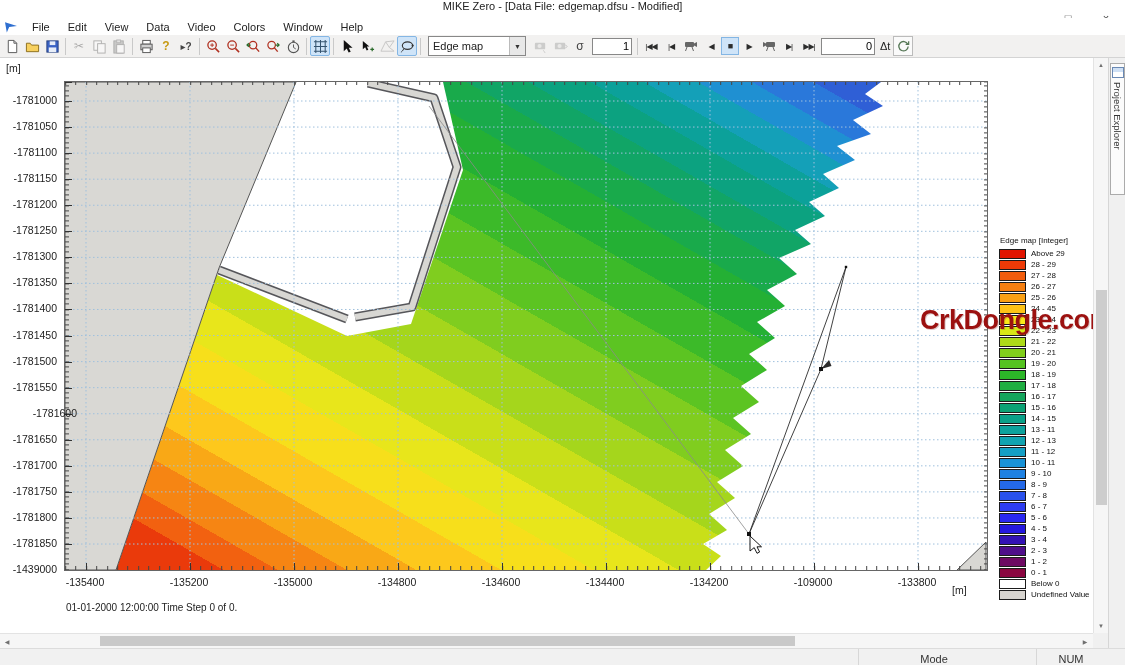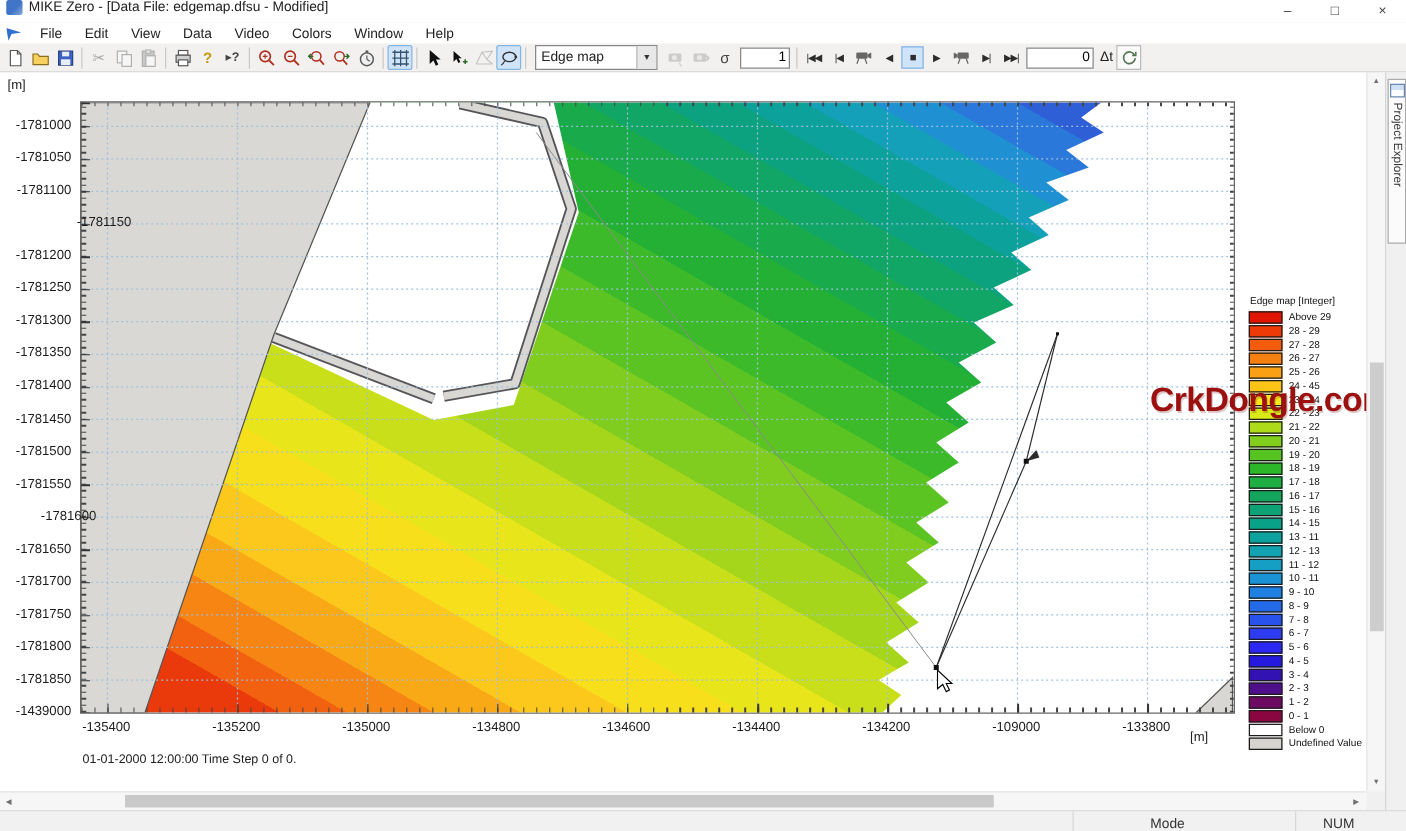--- a/index.html
+++ b/index.html
@@ -1,21 +1,21 @@
 <!DOCTYPE html>
 <html><head>
 <meta charset="utf-8">
 <style>
   html,body{margin:0;padding:0;}
   body{width:1125px;height:665px;position:relative;overflow:hidden;
        font-family:"Liberation Sans",sans-serif;background:#fff;
        -webkit-font-smoothing:antialiased;}
   
   #titlebar{position:absolute;left:0;top:0;width:1125px;height:18px;background:#fff;
-            display:flex;align-items:flex-start;border-bottom:1px solid #ececec;}
+            display:flex;align-items:center;border-bottom:1px solid #ececec;flex-direction:column;}
   #app-icon{width:13px;height:12px;margin:0 5px 0 5px;border-radius:2px;
             background:linear-gradient(135deg,#3f74c8 55%,#8aa8d8);}
   #title-text{font-size:11px;color:#222;}
   #win-controls{margin-left:auto;display:flex;align-items:center;height:100%;}
   .winbtn{width:38px;height:100%;display:flex;align-items:center;justify-content:center;
           font-size:11px;color:#444;}
   
   #menubar{position:absolute;left:0;top:18px;width:1125px;height:17px;background:#fff;
            display:flex;align-items:center;border-bottom:1px solid #e2e2e2;}
   #doc-icon{width:12px;height:12px;margin:0 6px 0 5px;background:#2f6fd0;
@@ -391,21 +391,21 @@
     <div class="tickstrip" style="left:0;top:0;width:4px;height:488px;background:repeating-linear-gradient(to bottom,#444 0 1px,transparent 1px 5.2px);background-position-y:3.4px;"></div>
     <div class="tickstrip" style="left:0;top:0;width:7px;height:488px;background:repeating-linear-gradient(to bottom,#333 0 1px,transparent 1px 26.06px);background-position-y:19px;"></div>
     <div class="tickstrip" style="right:0;top:0;width:3px;height:488px;background:repeating-linear-gradient(to bottom,#444 0 1px,transparent 1px 5.2px);background-position-y:3.4px;"></div>
   </div>
 
   <div>
 
   <div class="ylab" style="top: calc(36px + var(--i)*26.06px); --i: 0;">-1781000</div>
       <div class="ylab" style="top: calc(36px + var(--i)*26.06px); --i: 1;">-1781050</div>
       <div class="ylab" style="top: calc(36px + var(--i)*26.06px); --i: 2;">-1781100</div>
-      <div class="ylab" style="top: calc(36px + var(--i)*26.06px); padding-left: 48px; --i: 3;">-1781150</div>
+      <div class="ylab" style="top: calc(36px + var(--i)*26.06px); --i: 3;">-1781150</div>
       <div class="ylab" style="top: calc(36px + var(--i)*26.06px); --i: 4;">-1781200</div>
       <div class="ylab" style="top: calc(36px + var(--i)*26.06px); --i: 5;">-1781250</div>
       <div class="ylab" style="top: calc(36px + var(--i)*26.06px); --i: 6;">-1781300</div>
       <div class="ylab" style="top: calc(36px + var(--i)*26.06px); --i: 7;">-1781350</div>
       <div class="ylab" style="top: calc(36px + var(--i)*26.06px); --i: 8;">-1781400</div>
       <div class="ylab" style="top: calc(36px + var(--i)*26.06px); --i: 9;">-1781450</div>
       <div class="ylab" style="top: calc(36px + var(--i)*26.06px); --i: 10;">-1781500</div>
       <div class="ylab" style="top: calc(36px + var(--i)*26.06px); --i: 11;">-1781550</div>
       <div class="ylab" style="top: calc(36px + var(--i)*26.06px); padding-left: 20px; --i: 12;">-1781600</div>
       <div class="ylab" style="top: calc(36px + var(--i)*26.06px); --i: 13;">-1781650</div>

